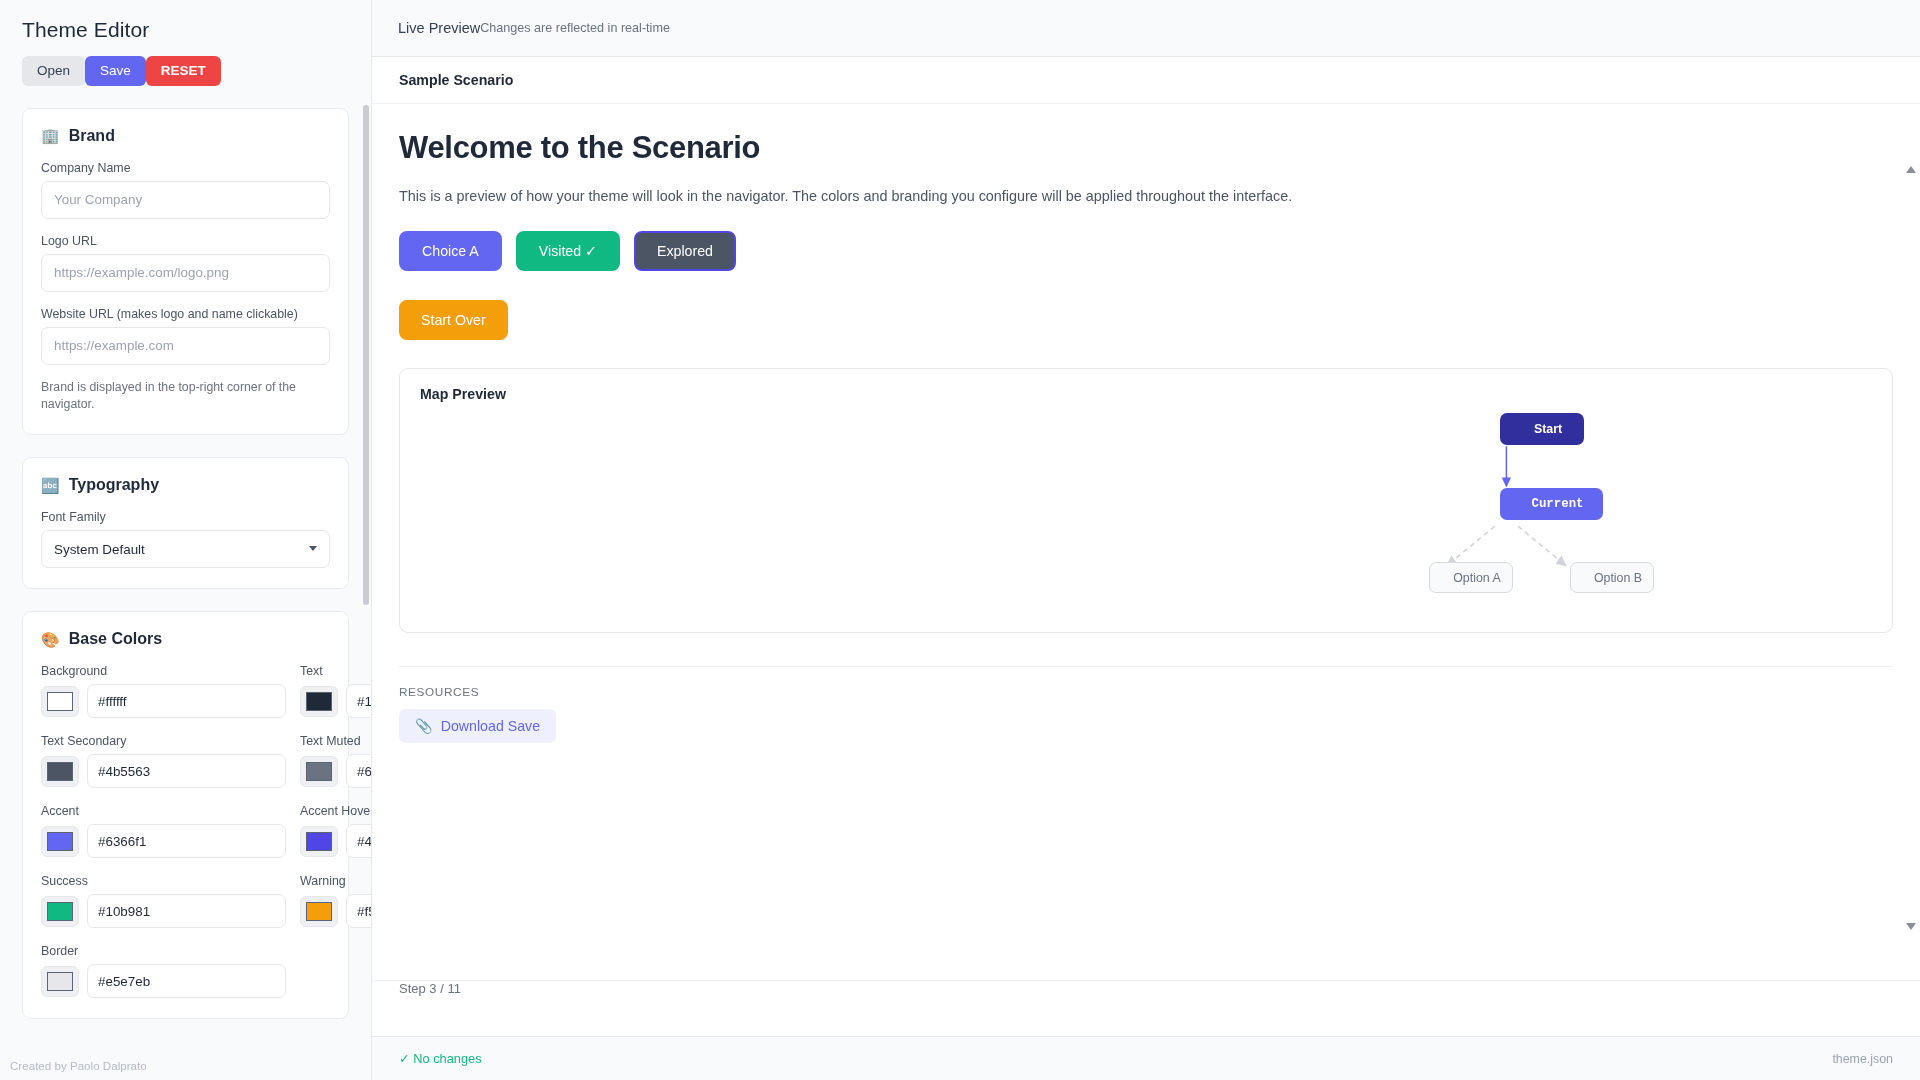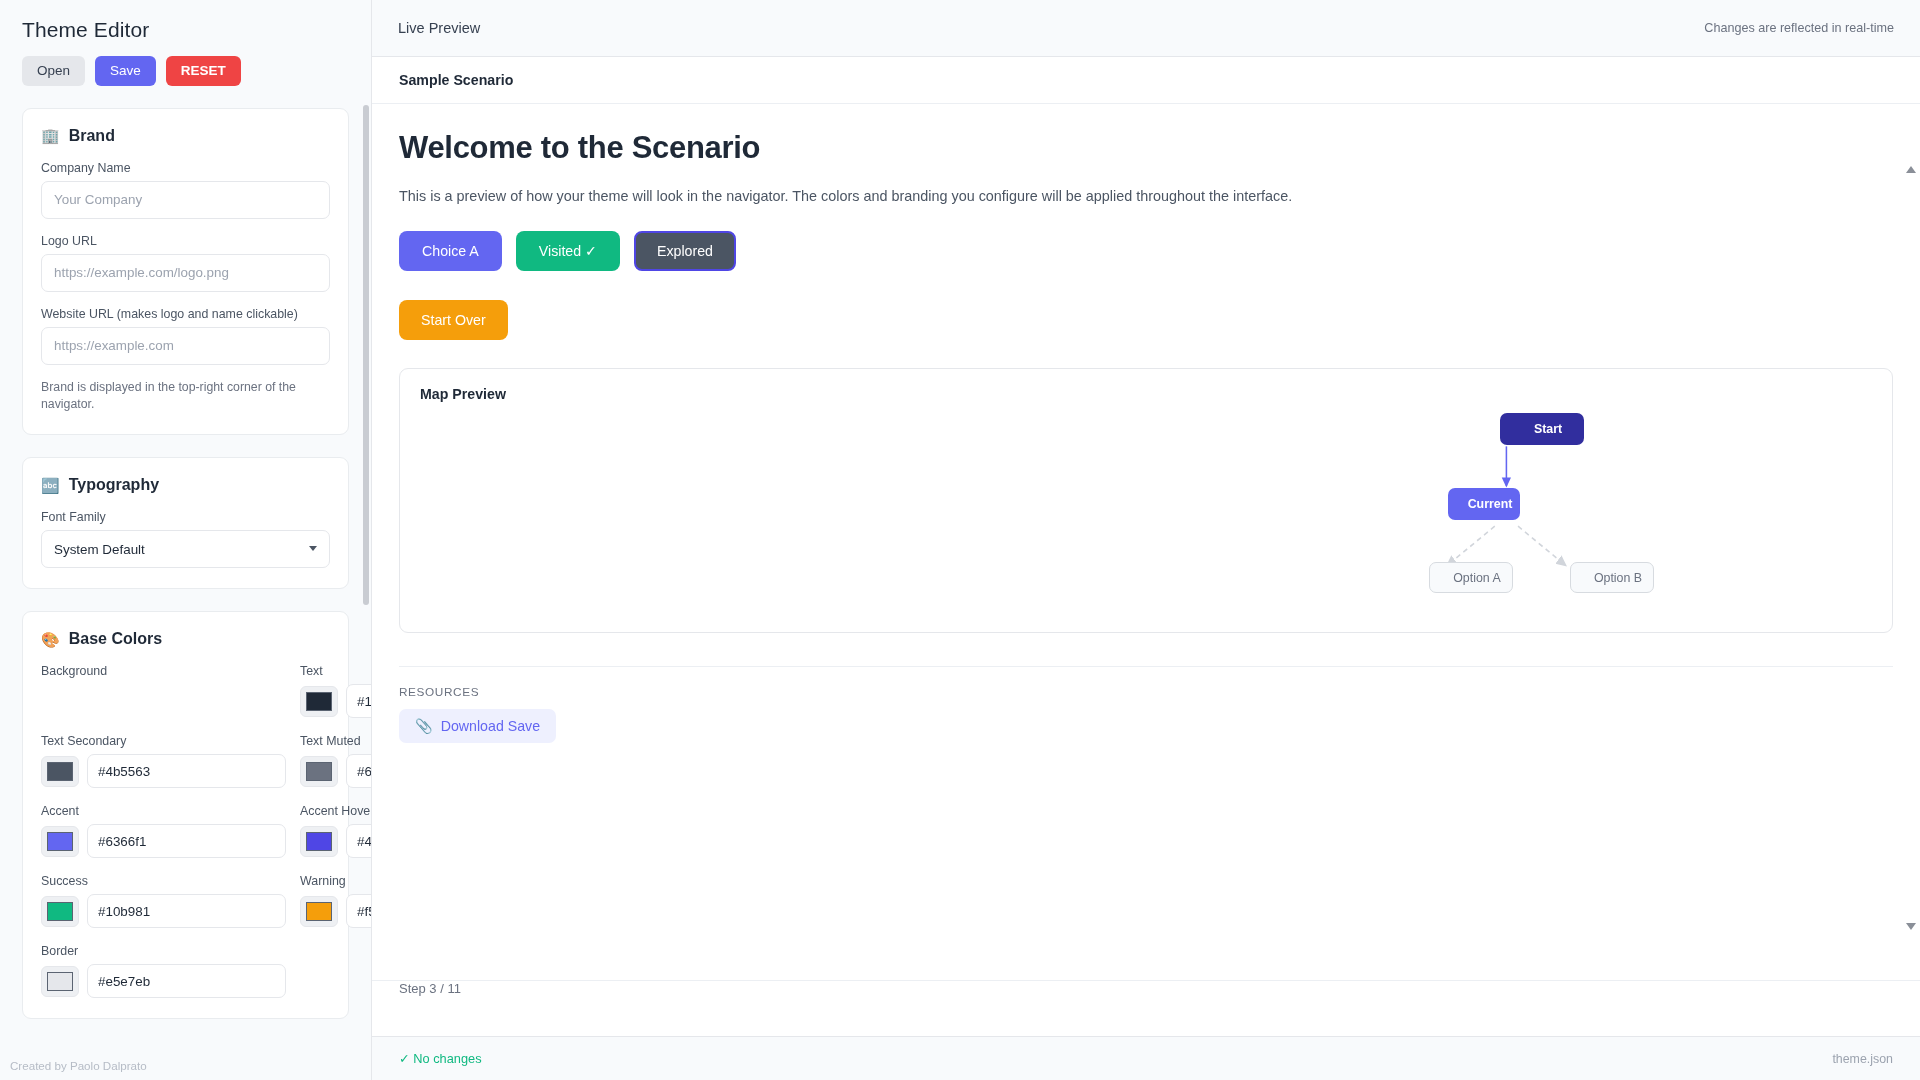--- a/index.html
+++ b/index.html
@@ -17,21 +17,21 @@
     background: #f8fafc;
     border-right: 1px solid #e5e7eb;
     display: flex; flex-direction: column;
     position: relative;
   }
   .sb-header { padding: 18px 22px 0 22px; }
   .sb-title {
     font-size: 21px; color: #1f2937; font-weight: 400;
     letter-spacing: .1px; margin-bottom: 14px;
   }
-  .sb-buttons { display: flex; gap: 10px; }
+  .sb-buttons { display: flex; }
   .btn {
     border: none; border-radius: 6px; cursor: pointer;
     font-size: 13.5px; font-family: "Liberation Sans", sans-serif;
     padding: 8px 15px; line-height: 1;
   }
   .btn-open { background: #e5e7eb; color: #374151; }
   .btn-save { background: #6366f1; color: #ffffff; }
   .btn-reset { background: #ef4444; color: #ffffff; font-weight: bold; }
 
   .sb-scroll {
@@ -104,21 +104,21 @@
   }
   .sb-thumb {
     position: absolute; right: 2px; top: 105px;
     width: 6px; height: 500px; background: #c9ccd2; border-radius: 3px;
   }
 
   
   .main { flex: 1; height: 1080px; display: flex; flex-direction: column; background:#ffffff; }
   .topbar {
     height: 57px; background: #f8fafc; border-bottom: 1px solid #e5e7eb;
-    display: flex; align-items: center; justify-content: space-between;
+    display: flex; align-items: center; justify-content: flex-start;
     padding: 0 26px;
   }
   .topbar-title { font-size: 14.5px; color: #374151; }
   .topbar-note { font-size: 12.6px; color: #6b7280; }
 
   .scenario-bar {
     height: 47px; border-bottom: 1px solid #eceff3;
     display: flex; align-items: center; padding: 0 27px;
   }
   .scenario-bar span { font-size: 14.2px; color: #1f2937; font-weight: bold; }
@@ -153,21 +153,21 @@
   }
   .map-title { font-size: 14.2px; color: #1f2937; font-weight: bold; }
   .map-stage { position: absolute; inset: 40px 0 0 0; }
 
   .node {
     position: absolute; border-radius: 7px;
     display: flex; align-items: center; justify-content: center;
     font-size: 12.4px; font-weight: bold; padding-left: 12px;
   }
   .node.start { background: #312e9e; color: #ffffff; width: 84px; height: 32px; left: 1100px; top: 4px; }
-  .node.current { background: #6366f1; color: #ffffff; width: 72px; height: 32px; left: 1048px; top: 79px; }
+  .node.current { background: #6366f1; color: #ffffff; width: 103px; height: 32px; left: 1100px; top: 79px; font-family: Liberation Mono, monospace; }
   .node.option {
     background: #f8fafc; color: #6b7280; border: 1px solid #d7dbe0;
     width: 84px; height: 31px; font-weight: normal;
   }
   .node.opt-a { left: 1029px; top: 153px; }
   .node.opt-b { left: 1170px; top: 153px; }
   .map-svg { position: absolute; inset: 0; width: 100%; height: 100%; }
 
   .resources-divider { border-top: 1px solid #eceff3; margin-bottom: 18px; }
   .res-label {
@@ -254,20 +254,26 @@
       </section>
 
       <section class="card">
         <div class="card-title">
           <span class="emoji">🎨</span>
           <span>Base Colors</span>
         </div>
         <div class="color-grid" id="color-grid">
             <div class="color-cell">
               <span class="clabel">Background</span>
+              <div class="crow">
+                <span class="swatch">
+                  <i style="background: rgb(255, 255, 255);"></i>
+                </span>
+                <input class="chex" type="text" value="#ffffff" style="">
+              </div>
             </div>
             <div class="color-cell">
               <span class="clabel">Text</span>
               <div class="crow">
                 <span class="swatch">
                   <i style="background: rgb(31, 41, 55);"></i>
                 </span>
                 <input class="chex" type="text" value="#1f2937" style="">
               </div>
             </div>

